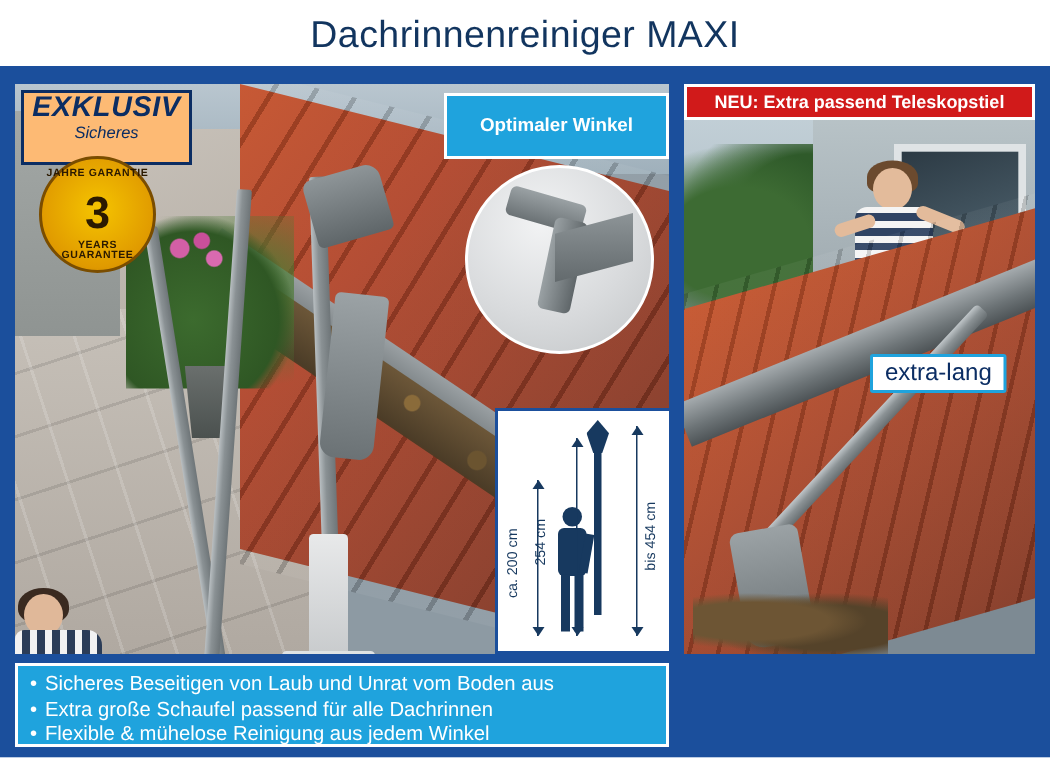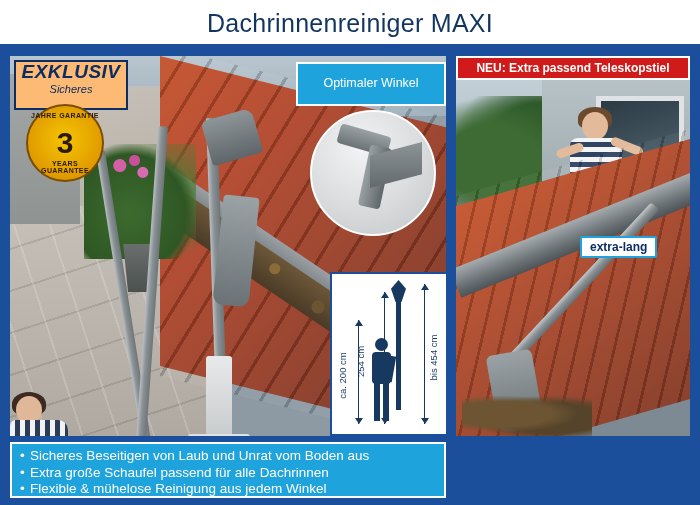--- a/index.html
+++ b/index.html
@@ -185,21 +185,21 @@
     font-size: 7px; font-weight: bold; color:#2b1a00; letter-spacing:.4px;
   }
 
   
   .callout-winkel {
     position: absolute; left: 296px; top: 62px;
     width: 146px; height: 40px;
     background: #1fa3dd;
     border: 2px solid #ffffff;
     display: flex; flex-direction: column; align-items:center; justify-content:center;
-    color: #ffffff; font-size: 12.5px; font-weight: normal; line-height: 1.25;
+    color: #ffffff; font-size: 12.5px; font-weight: bold; line-height: 1.25;
     text-align: center;
   }
   .inset-circle {
     position: absolute; left: 310px; top: 110px;
     width: 122px; height: 122px; border-radius: 50%;
     background: radial-gradient(circle at 40% 30%, #f2f3f4 0%, #d9dbdd 55%, #c2c5c7 100%);
     border: 2px solid #ffffff;
     overflow: hidden;
   }
   .inset-circle .joint {
@@ -361,21 +361,21 @@
     display:flex; align-items:center; justify-content:center;
     font-size: 12px; font-weight: bold;
     border: 2px solid #ffffff;
     box-sizing: border-box;
   }
   .callout-neu .neu-word { color:#ffffff; }
   .label-extralang {
     position: absolute; left: 580px; top: 236px;
     background: #ffffff; color:#0b2d63;
     border: 2px solid #1fa3dd;
-    font-size: 12px; font-weight: bold;
+    font-size: 16px; font-weight: normal;
     padding: 2px 8px;
     border-radius: 2px;
   }
 
   
   .bullets {
     position: absolute;
     left: 10px; top: 442px;
     width: 436px; height: 56px;
     background: #1fa3dd;

